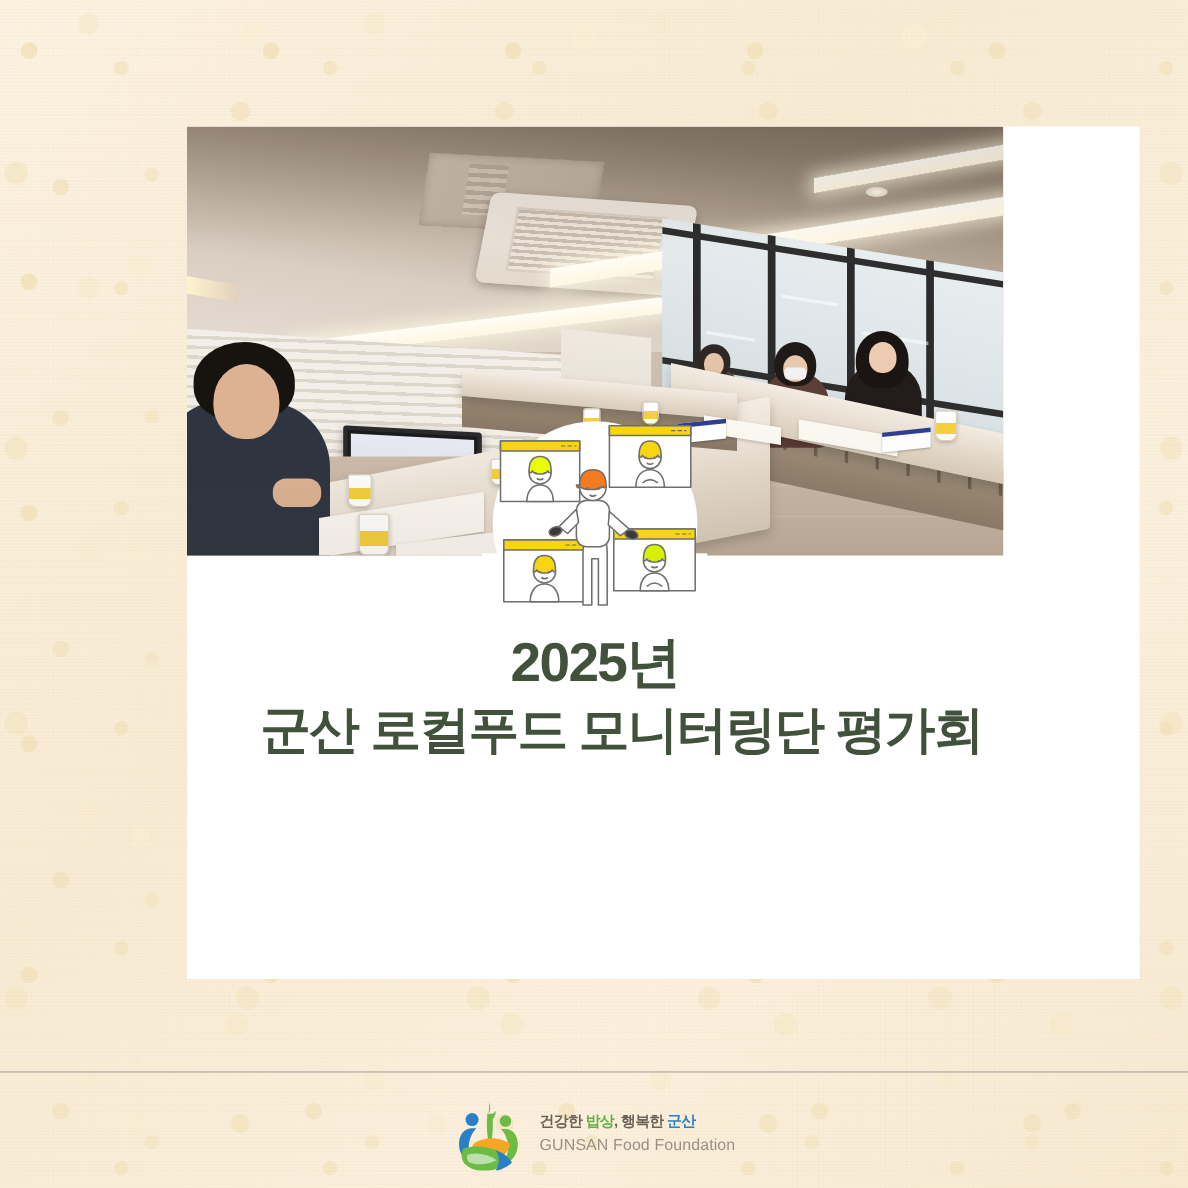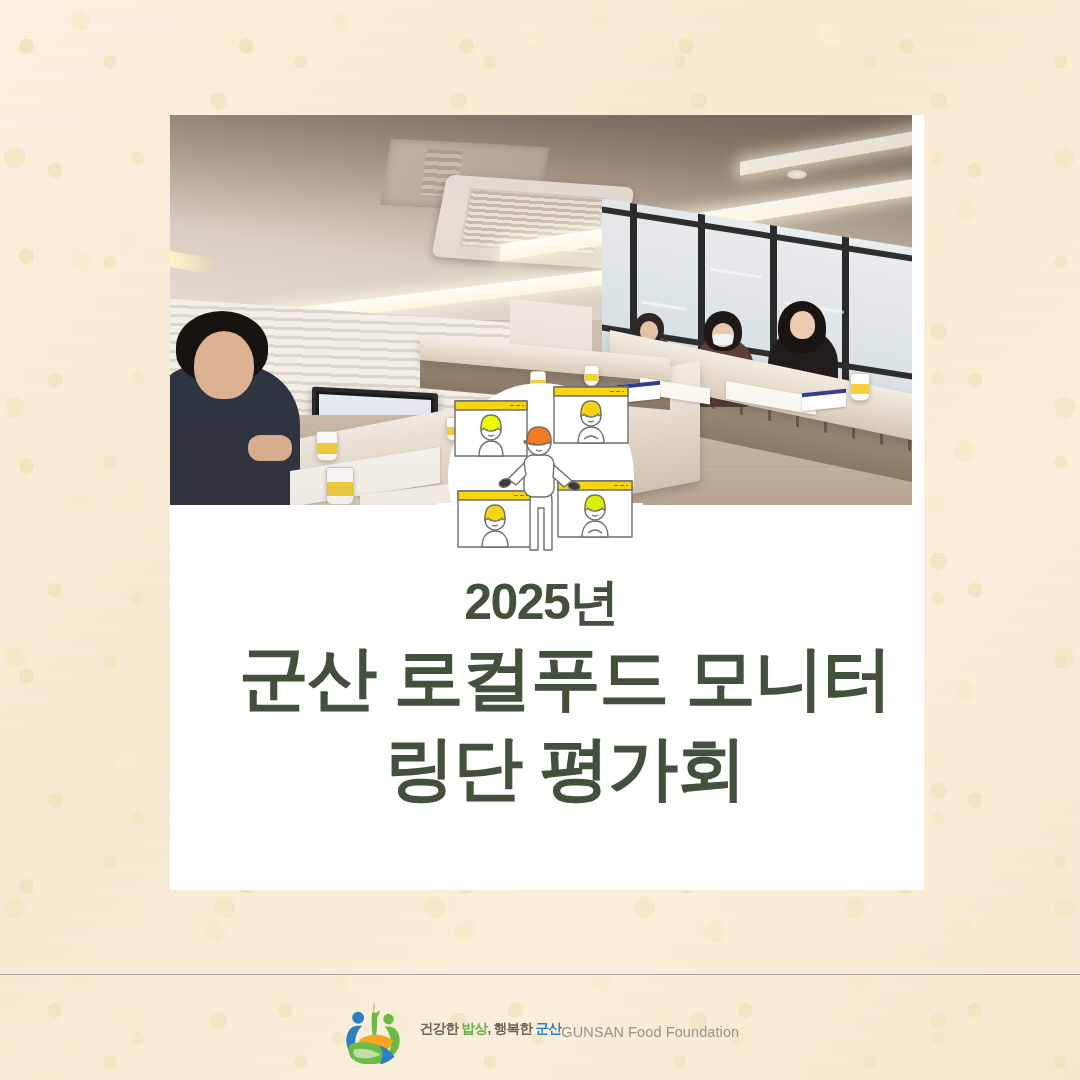--- a/index.html
+++ b/index.html
@@ -45,21 +45,21 @@
       repeating-linear-gradient(0deg, rgba(228,205,160,.10) 0 1px, rgba(0,0,0,0) 1px 3px),
       repeating-linear-gradient(90deg, rgba(232,212,172,.09) 0 1px, rgba(0,0,0,0) 1px 4px);
     opacity: .85;
   }
 
   
   #card {
     position: absolute;
     left: 170px;
     top: 115px;
-    width: 754px;
+    width: 866px;
     height: 775px;
     background: #ffffff;
     overflow: hidden;
     z-index: 3;
   }
 
   
   .photo {
     position: absolute;
     left: 0;
@@ -250,21 +250,21 @@
     position: absolute; left: 0; top: 455px; width: 742px; text-align: center;
   }
   .title-line {
     color: #41513c;
     font-weight: 700;
     letter-spacing: -1.5px;
     line-height: 1.28;
     font-family: "Liberation Sans", "DejaVu Sans", sans-serif;
   }
   .title-line.l1 { font-size: 50px; }
-  .title-line.l2 { font-size: 70px; padding-left: 48px; }
+  .title-line.l2 { font-size: 46px; padding-left: 48px; }
 
   .sub-wrap {
     position: absolute; left: 0; top: 637px; width: 742px; text-align: center;
   }
   .sub-line {
     color: #3a3a3a;
     font-size: 25.5px;
     font-weight: 600;
     letter-spacing: -1.1px;
     line-height: 2.15;
@@ -274,21 +274,21 @@
   #divider {
     position: absolute; left: 0; top: 974px; width: 1080px; height: 1px;
     background: #8c8c8c; opacity: .75; z-index: 4;
   }
   #footer {
     position: absolute; left: 0; top: 982px; width: 1080px; height: 98px;
     display: flex; align-items: center; justify-content: center; gap: 13px;
     z-index: 4;
   }
   .logo-mark { width: 66px; height: 66px; flex: 0 0 auto; }
-  .logo-text { display: flex; flex-direction: row; align-items: flex-start; }
+  .logo-text { display: flex; flex-direction: column; align-items: flex-start; }
   .tagline { font-size: 13.5px; font-weight: 700; letter-spacing: -.6px; color: #6d6257; line-height: 1.2; margin-bottom: 2px; }
   .tagline .g { color: #62b046; }
   .tagline .b { color: #2b7fc4; }
   .org-name {
     font-size: 30px; font-weight: 800; letter-spacing: -2.2px; color: #2f2f2f; line-height: 1.12;
   }
   .org-en {
     font-size: 14.5px; letter-spacing: .1px; color: #9a9086; margin-top: 3px; line-height: 1.2;
   }
 </style>

